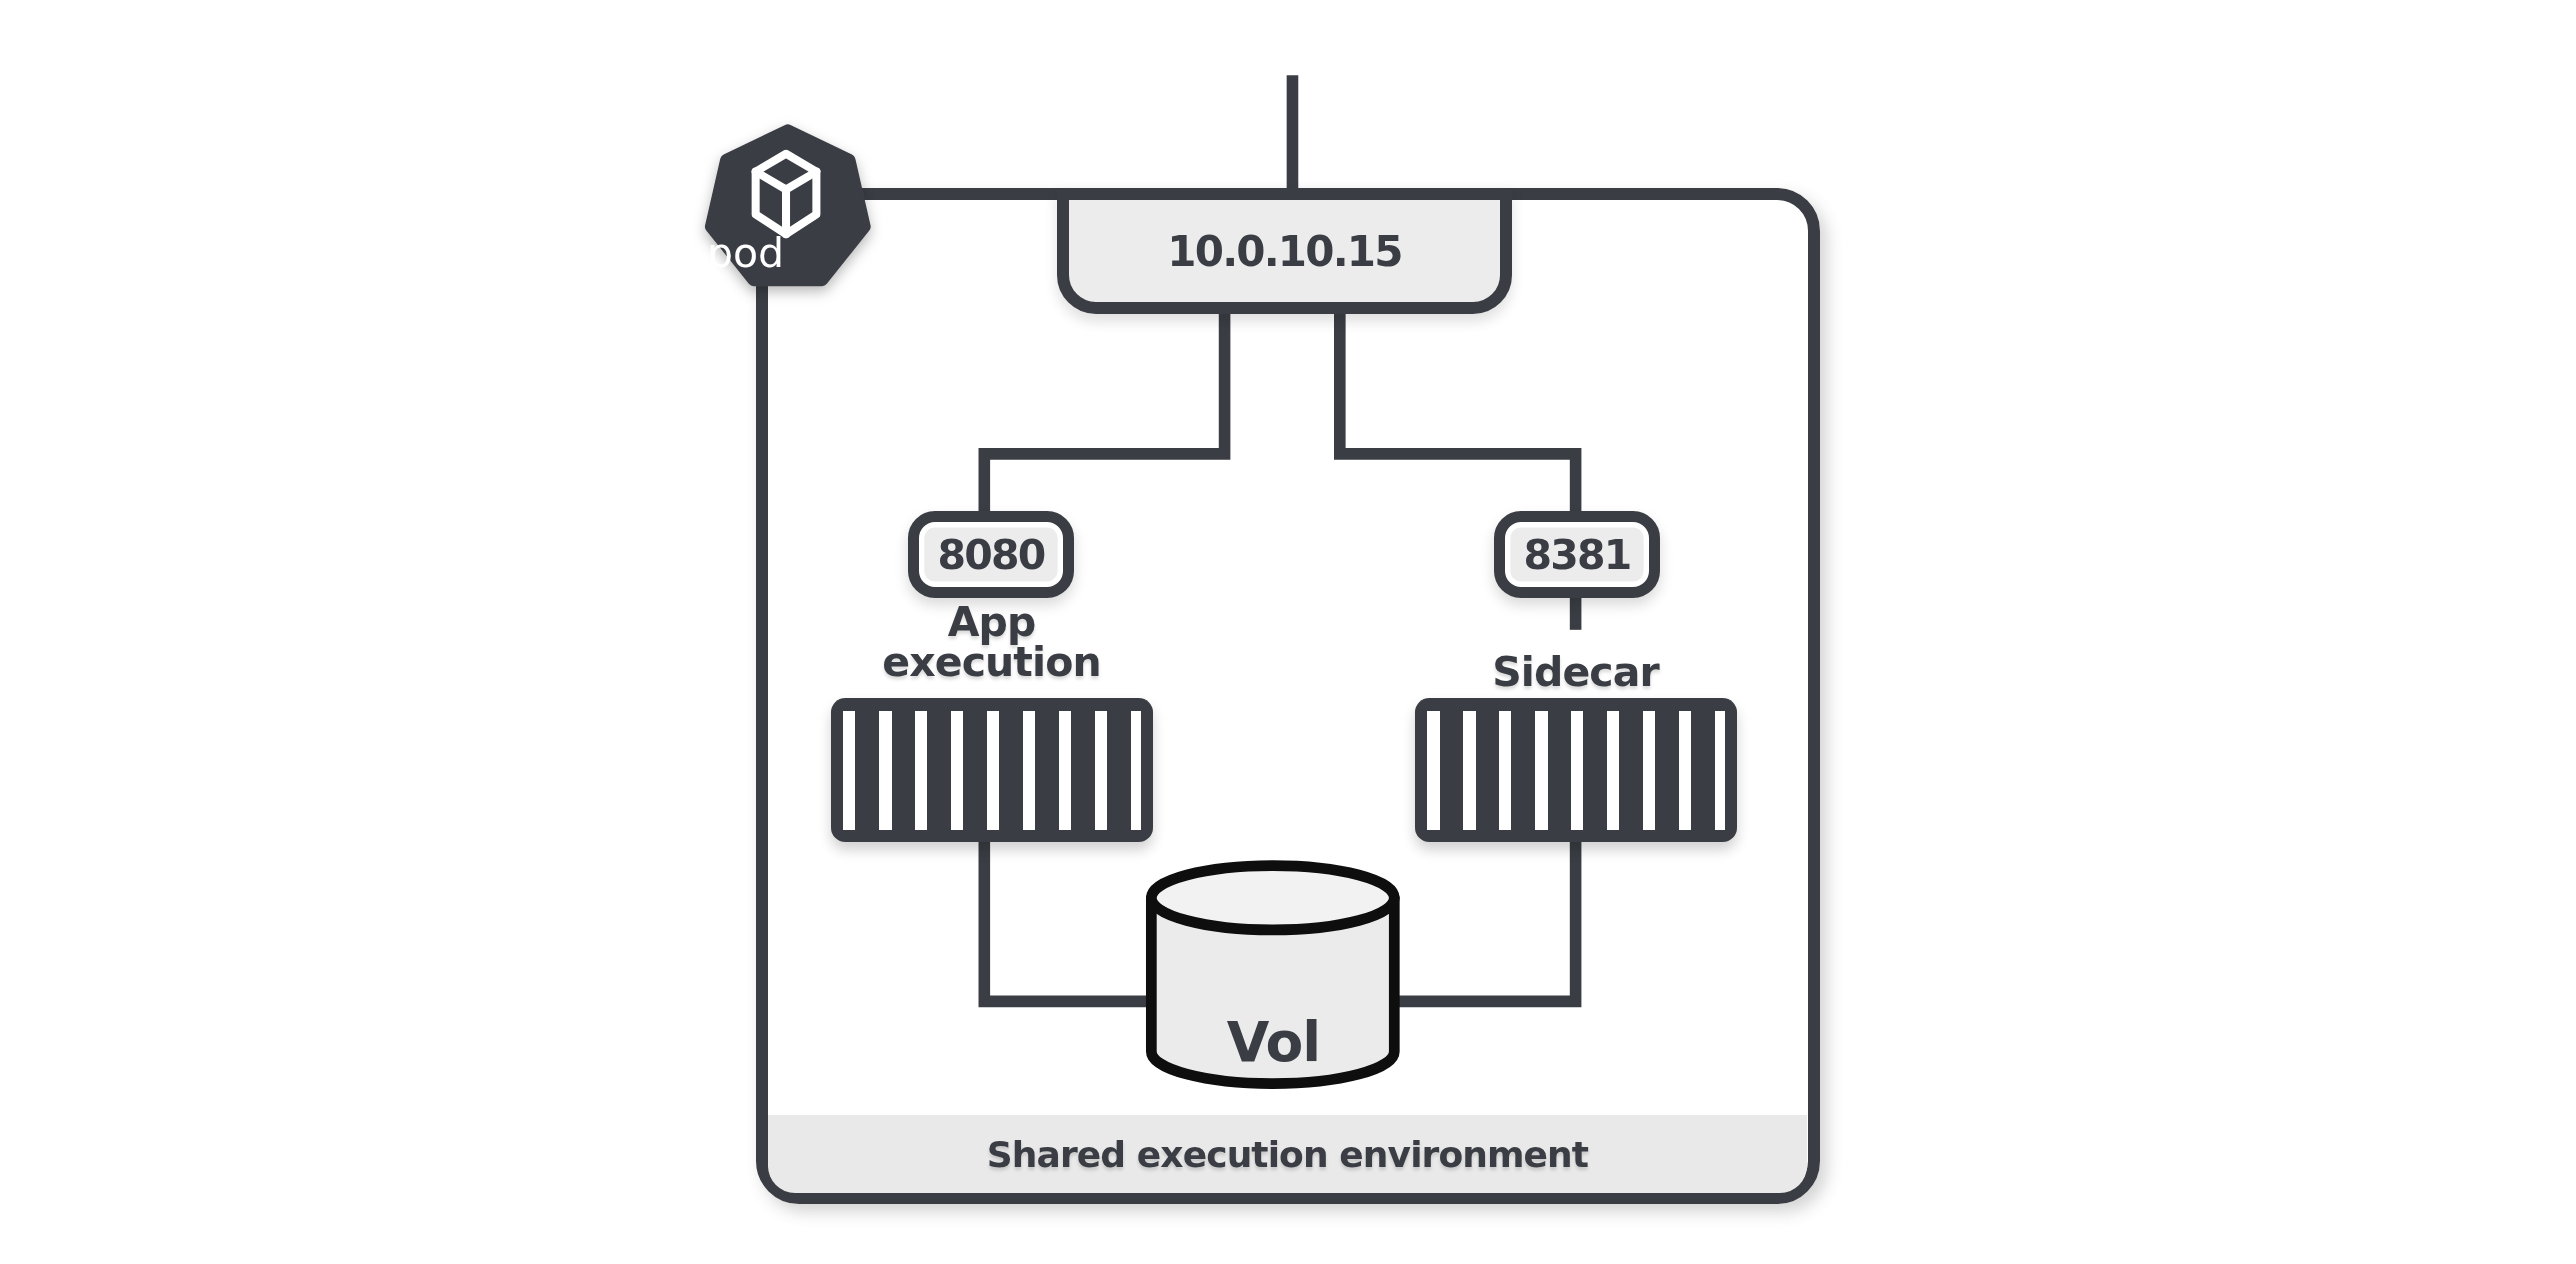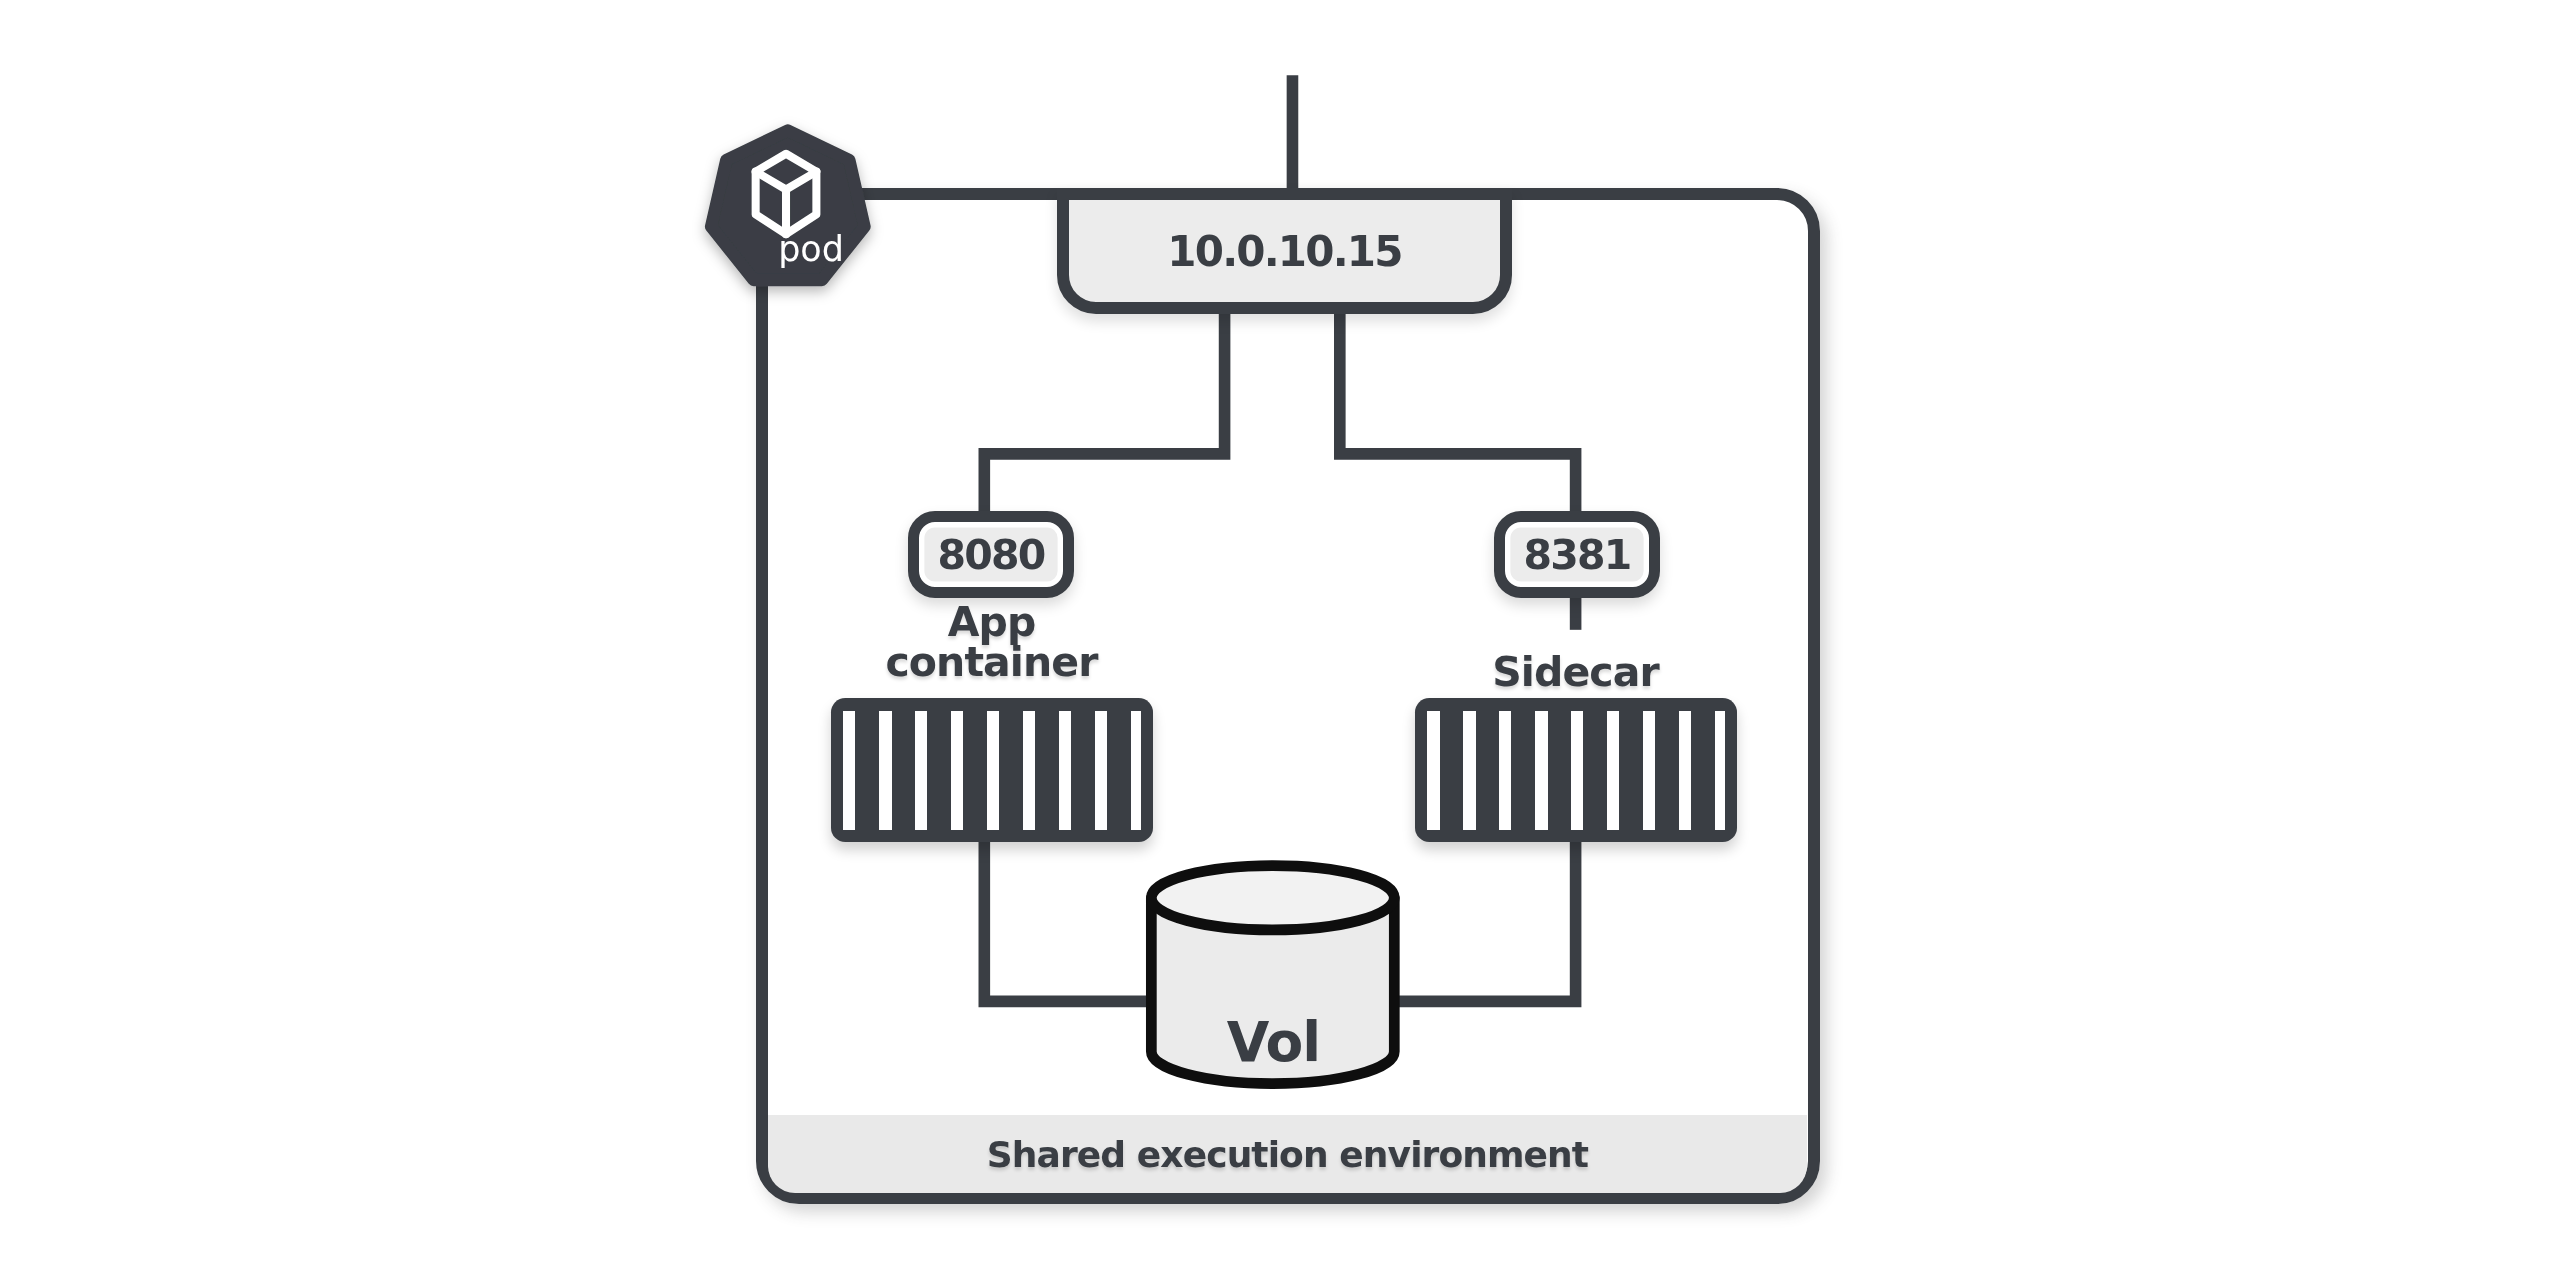--- a/index.html
+++ b/index.html
@@ -84,22 +84,22 @@
   .crate.right{left:1415px;top:698px;}
 
   
   .vol-label{
     left:1184px;top:1010px;width:179px;text-align:center;
     font-size:55px;font-weight:bold;color:var(--ink);letter-spacing:-0.9px;
   }
 
   
   .pod-label{
-    left:683px;top:229px;width:161px;text-align:right;
-    font-size:35px;color:var(--badge-text);
+    left:707px;top:229px;width:161px;text-align:left;
+    font-size:41px;color:var(--badge-text);
   }
 
   
   .band{
     left:768px;top:1115px;width:1039px;height:78px;
     background:var(--band-fill);
     border-radius:0 0 27px 27px;
     display:flex;align-items:center;justify-content:center;
   }
   .band .txt{
@@ -155,21 +155,21 @@
 
   <div class="abs port-box port-app">
     <div class="txt">8080</div>
   </div>
   <div class="abs port-box port-sidecar">
     <div class="txt">8381</div>
   </div>
 
   <div class="abs cname app">
     <span style="display:block">App</span>
-    <span style="display:block">container</span>
+    <span style="display:block">execution</span>
   </div>
   <div class="abs cname sidecar">Sidecar</div>
 
   <div class="abs crate left">
     <div class="stripes"></div>
   </div>
   <div class="abs crate right">
     <div class="stripes"></div>
   </div>
 

